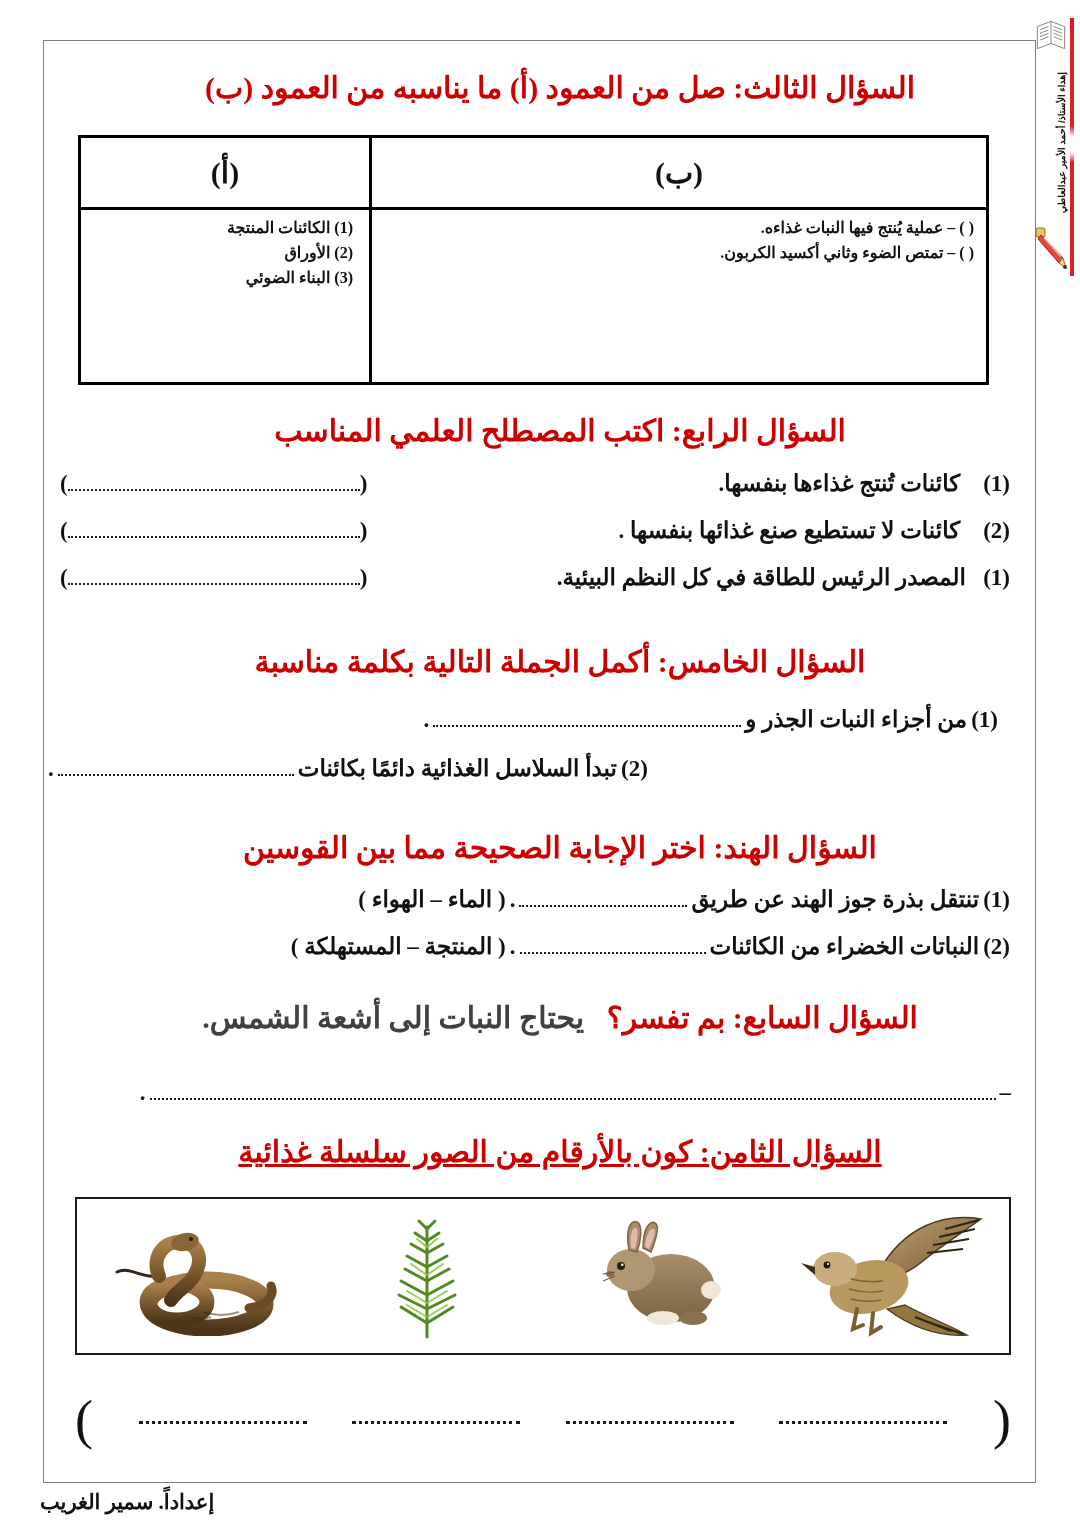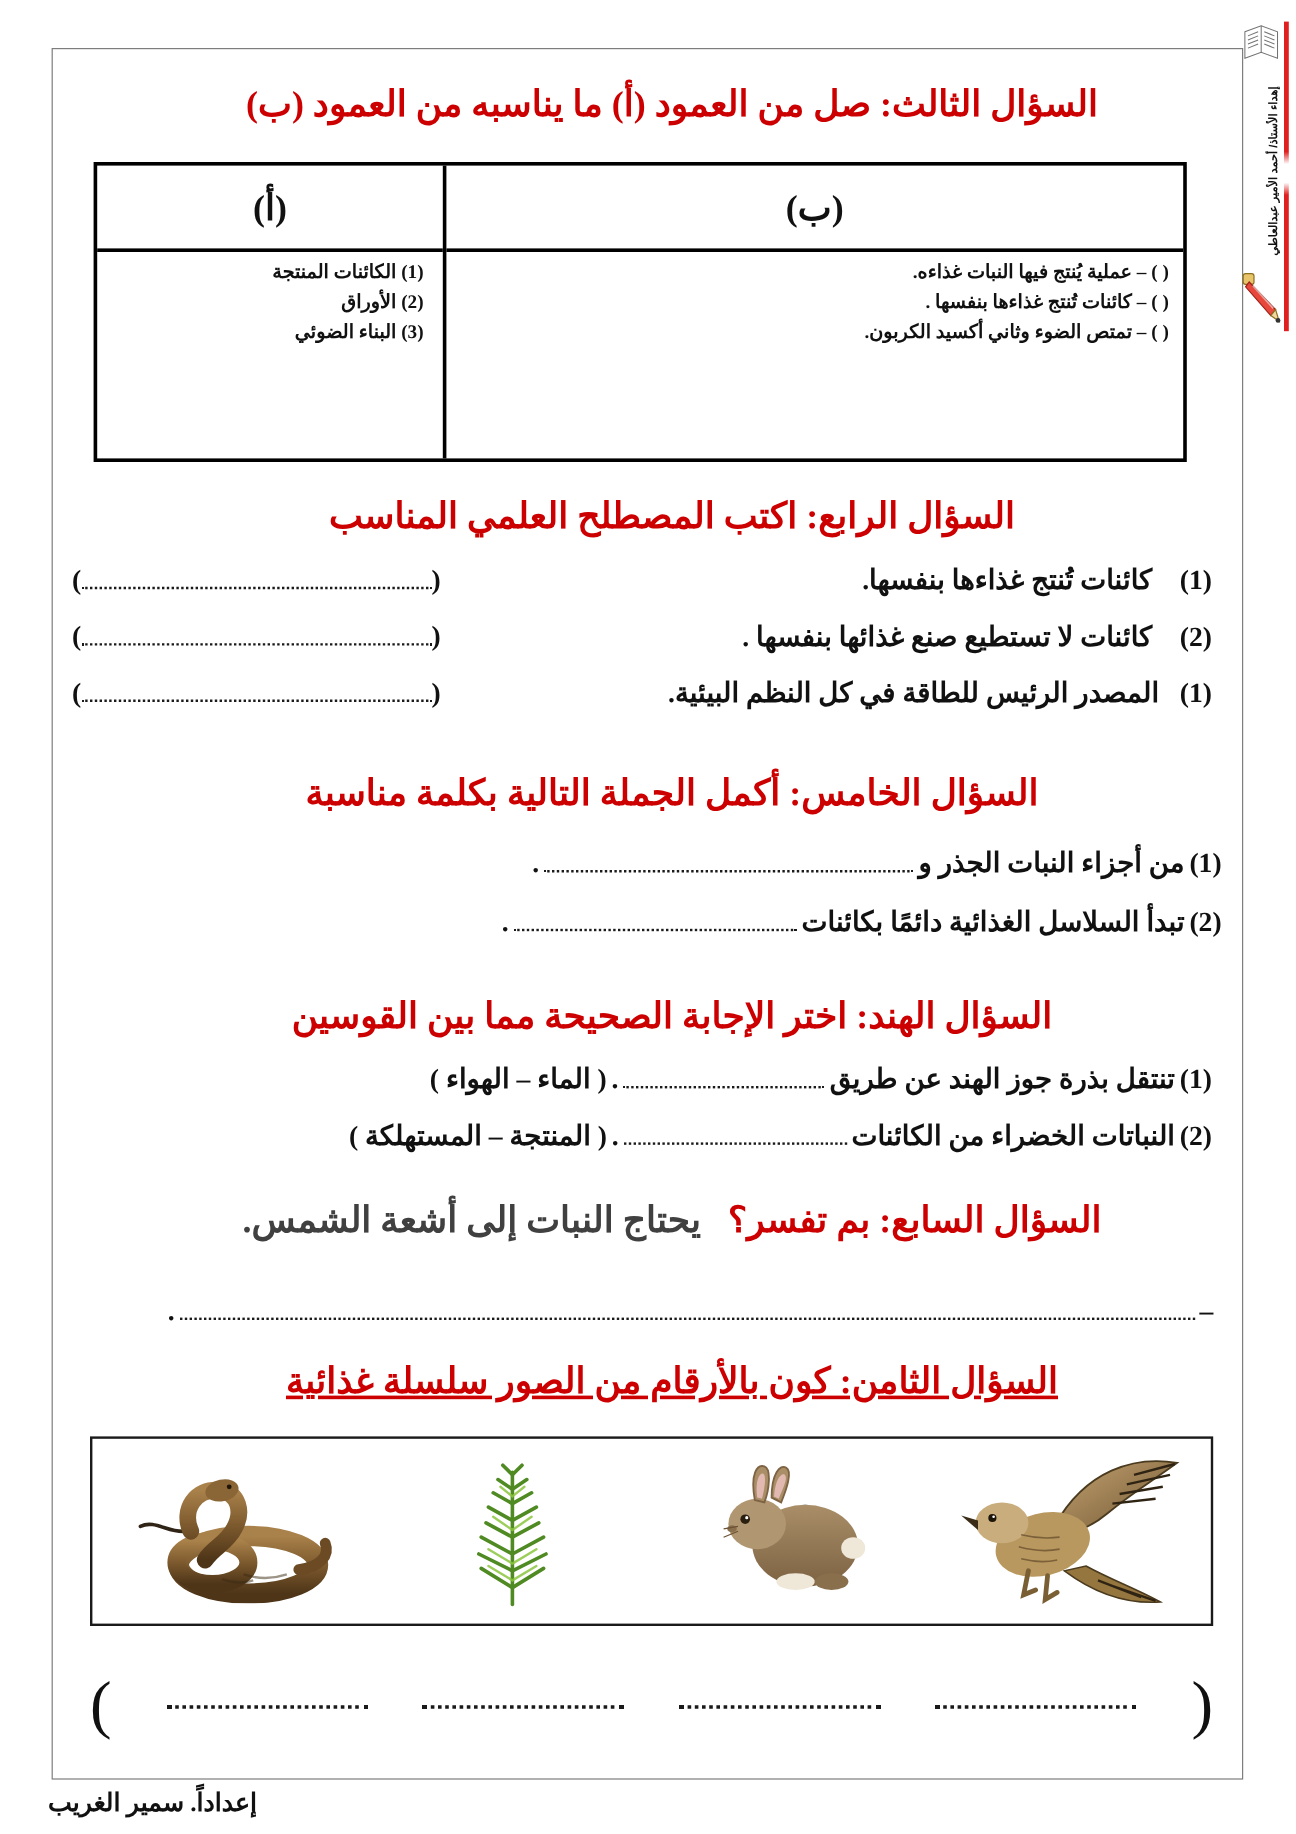--- a/index.html
+++ b/index.html
@@ -222,21 +222,20 @@
 </div>
 
 <div class="q-head blk-abs" style="left:120px; top:70px; width:880px;">السؤال الثالث: صل من العمود (أ)  ما يناسبه من العمود (ب)</div>
 
 <div class="match-table">
 
   <div class="mt-col-b">
     <div class="mt-hd">(ب)</div>
     <div class="mt-body">
       <div class="mt-row">(   ) – عملية يُنتج فيها النبات غذاءه.</div>
-      <div class="mt-row">(   ) –  كائنات تُنتج غذاءها بنفسها .</div>
       <div class="mt-row">(   ) – تمتص الضوء وثاني أكسيد الكربون.</div>
     </div>
   </div>
 
   <div class="mt-col-a">
     <div class="mt-hd">(أ)</div>
     <div class="mt-body">
       <div class="mt-row">(1) الكائنات المنتجة</div>
       <div class="mt-row">(2) الأوراق</div>
       <div class="mt-row">(3) البناء الضوئي</div>
@@ -277,30 +276,30 @@
       <span>المصدر الرئيس للطاقة في كل النظم البيئية.</span>
       <span style="float:left;">
         <span class="item-num">(</span><span class="dots" style="width:292px;"></span><span class="item-num">)</span>
       </span>
     </span>
   </div>
 </div>
 
 <div class="q-head blk-abs" style="left:120px; top:644px; width:880px;">السؤال الخامس: أكمل الجملة التالية بكلمة مناسبة</div>
 
-<div class="blk-abs" style="left:68px; top:706px; width:950px;">
+<div class="blk-abs" style="left:48px; top:706px; width:950px;">
 
   <div style="width:950px; text-align:right; margin-bottom:22px;">
     <span class="item-num">(1)</span>
     <span class="item-txt">من أجزاء النبات الجذر و</span>
     <span class="dots" style="width:308px;"></span>
     <span class="item-txt">.</span>
   </div>
 
-  <div style="width:950px; text-align:right;">
+  <div style="width:950px; text-align:left;">
     <span class="item-num">(2)</span>
     <span class="item-txt">تبدأ السلاسل الغذائية دائمًا بكائنات</span>
     <span class="dots" style="width:236px;"></span>
     <span class="item-txt">.</span>
   </div>
 </div>
 
 <div class="q-head blk-abs" style="left:120px; top:830px; width:880px;">السؤال الهند: اختر الإجابة الصحيحة مما بين القوسين</div>
 
 <div class="blk-abs" style="left:60px; top:886px; width:950px;">

